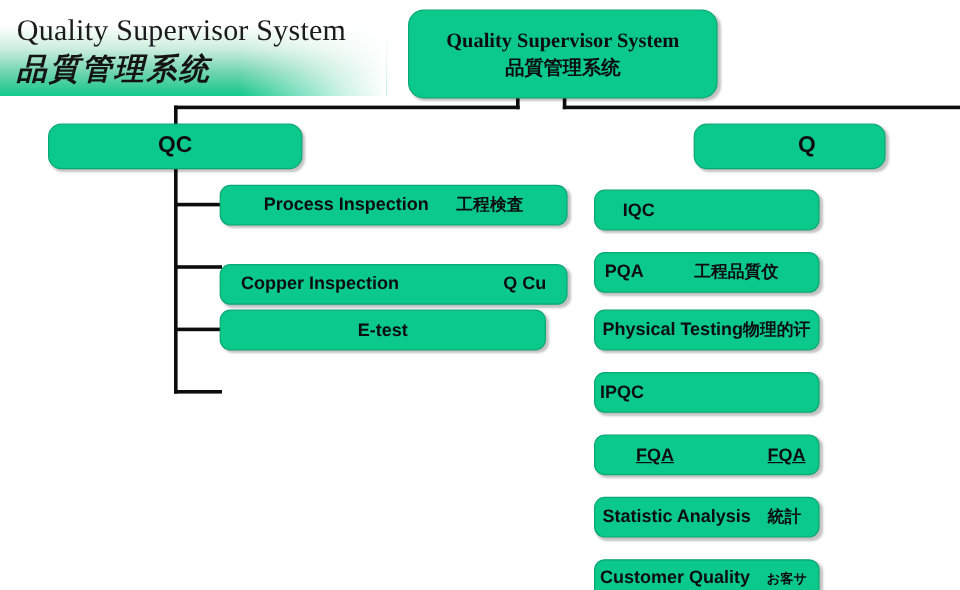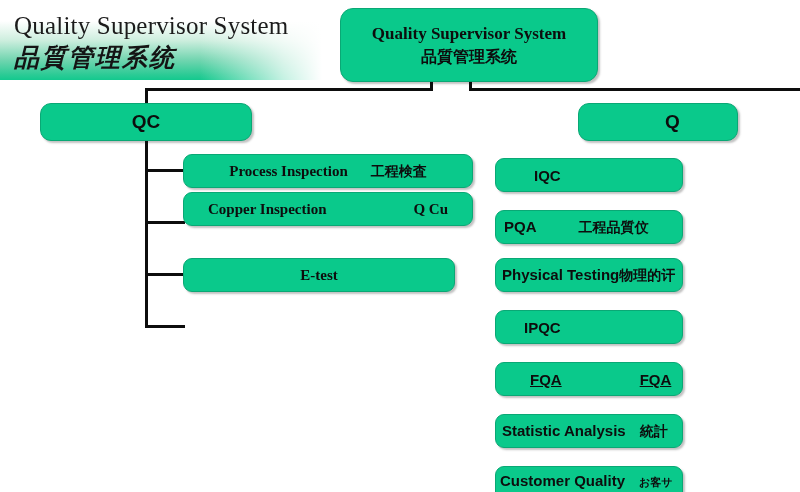--- a/index.html
+++ b/index.html
@@ -142,24 +142,24 @@
     justify-content: flex-start;
     padding-left: 86px;
   }
   #node-qa .en { font-size: 19px; }
 
   
   .leftchild {
     left: 183px;
     height: 34px;
   }
-  .leftchild .en { font-size: 15px; font-family: Liberation Serif, serif; }
+  .leftchild .en { font-size: 15px; }
 
   #node-process  { top: 154px; width: 290px; }
-  #node-copper   { top: 192px; width: 290px; }
+  #node-copper   { top: 220px; width: 290px; }
   #node-etest    { top: 258px; width: 272px; }
   #node-fqc      { top: 307px; width: 272px; }
 
   
   .rightchild {
     left: 495px;
     width: 188px;
     height: 34px;
     justify-content: flex-start;
     padding-left: 0px;
@@ -172,24 +172,24 @@
   }
 
   #node-iqc      { top: 158px; }
   #node-pqa      { top: 210px; }
   #node-physical { top: 258px; }
   #node-ipqc     { top: 310px; }
   #node-fqa      { top: 362px; }
   #node-stat     { top: 414px; }
   #node-cs       { top: 466px; height: 30px; border-bottom-left-radius: 0; border-bottom-right-radius: 0; }
 
-  #node-iqc .inner      { padding-left: 38px; gap: 48px; }
+  #node-iqc .inner      { padding-left: 23px; gap: 48px; }
   #node-pqa .inner      { padding-left: 8px; }
   #node-physical .inner { padding-left: 6px; text-align: right; }
-  #node-ipqc .inner     { padding-left: 28px; }
+  #node-ipqc .inner     { padding-left: 4px; }
   #node-fqa .inner      { padding-left: 34px; text-decoration: underline; }
   #node-stat .inner     { padding-left: 6px; }
   #node-cs .inner       { padding-left: 4px; }
 
   .gap-sm { width: 14px; display: inline-block; }
   .gap-md { width: 42px; display: inline-block; }
   .gap-lg { width: 78px; display: inline-block; }
   .gap-xl { width: 96px; display: inline-block; }
 </style>
 </head>

